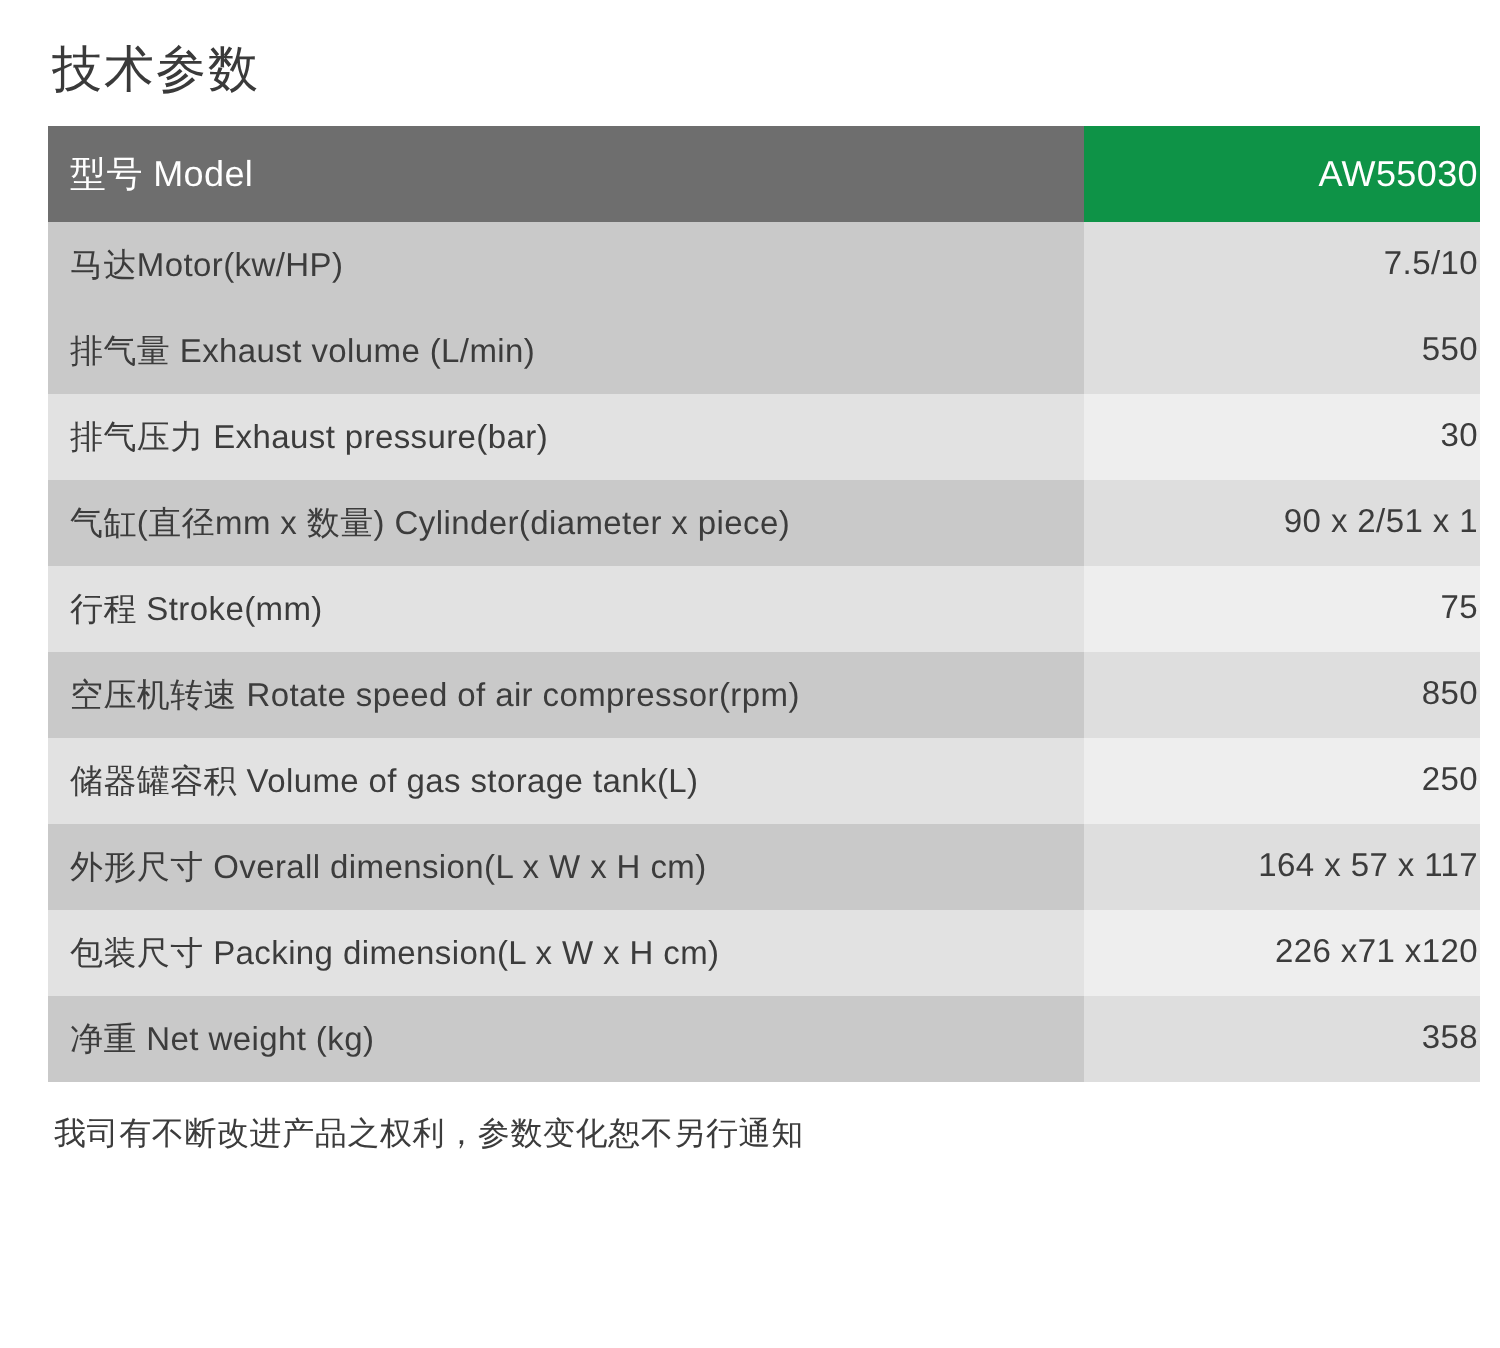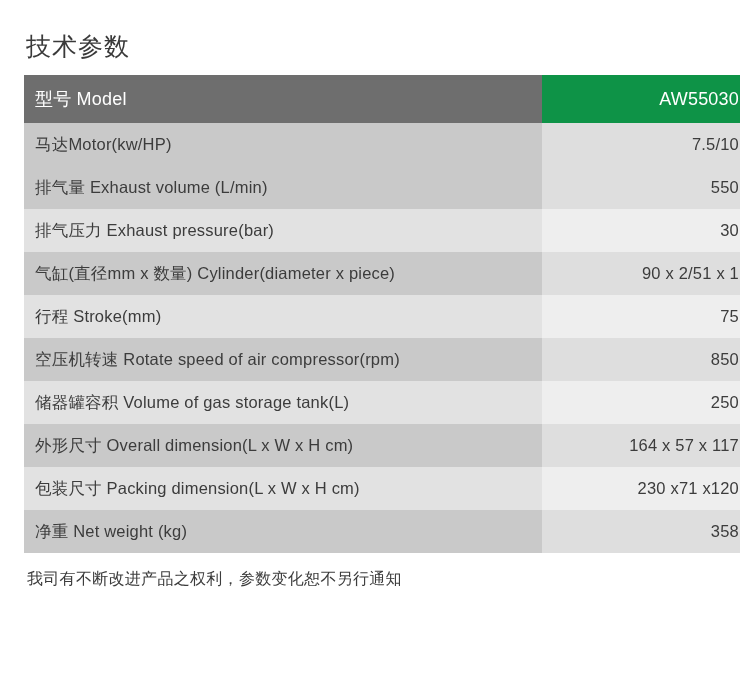--- a/index.html
+++ b/index.html
@@ -12,21 +12,21 @@
     background: #ffffff;
     font-family: "Liberation Sans", sans-serif;
     color: #333333;
     overflow: hidden;
   }
   .page {
     position: relative;
     width: 750px;
     height: 542px;
     box-sizing: border-box;
-    padding: 16px 24px;
+    padding: 4px 24px;
   }
   .title {
     font-size: 25px;
     color: #3a3a3a;
     font-weight: 400;
     letter-spacing: 1px;
     padding-top: 14px;
     padding-bottom: 12px;
     padding-left: 2px;
   }
@@ -118,21 +118,21 @@
       <tr class="even">
         <td class="label">储器罐容积 Volume of gas storage tank(L)</td>
         <td class="value">250</td>
       </tr>
       <tr class="odd">
         <td class="label">外形尺寸 Overall dimension(L x W x H cm)</td>
         <td class="value">164 x 57 x 117</td>
       </tr>
       <tr class="even">
         <td class="label">包装尺寸 Packing dimension(L x W x H cm)</td>
-        <td class="value">230 x71 x120</td>
+        <td class="value">226 x71 x120</td>
       </tr>
       <tr class="odd">
         <td class="label">净重 Net weight (kg)</td>
         <td class="value">358</td>
       </tr>
     </tbody>
   </table>
 
   <div class="footnote">我司有不断改进产品之权利，参数变化恕不另行通知</div>
 

